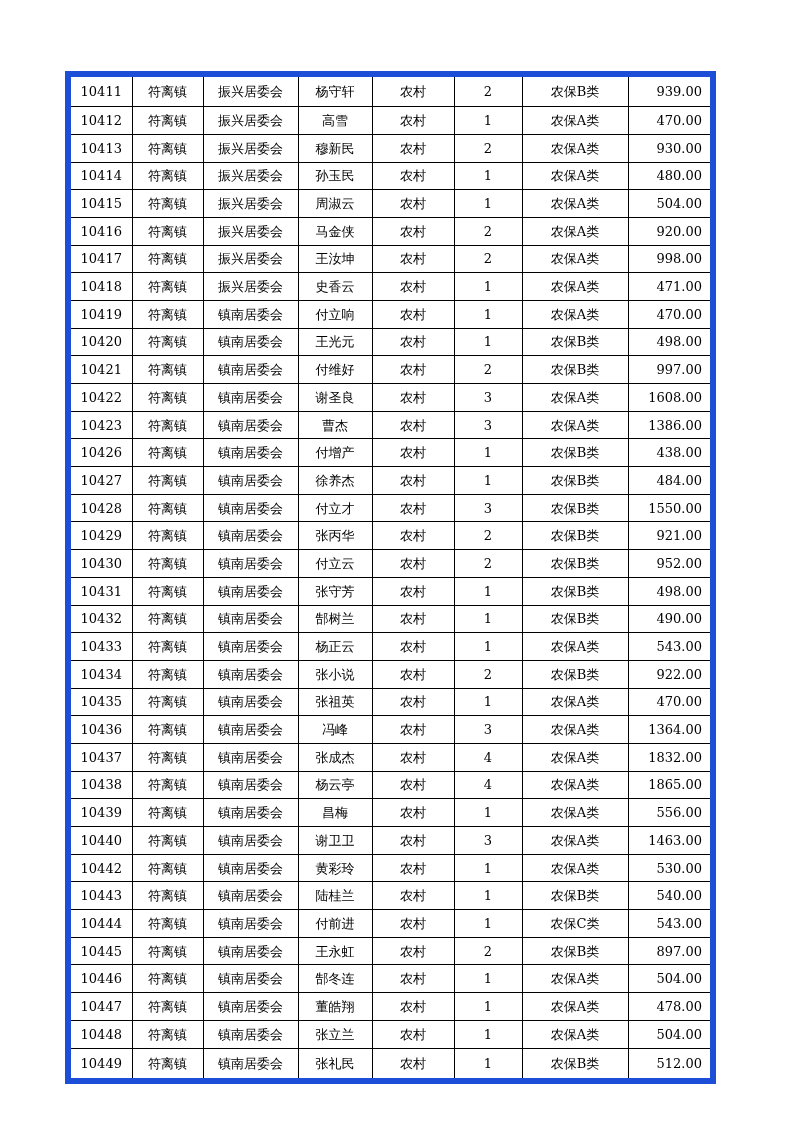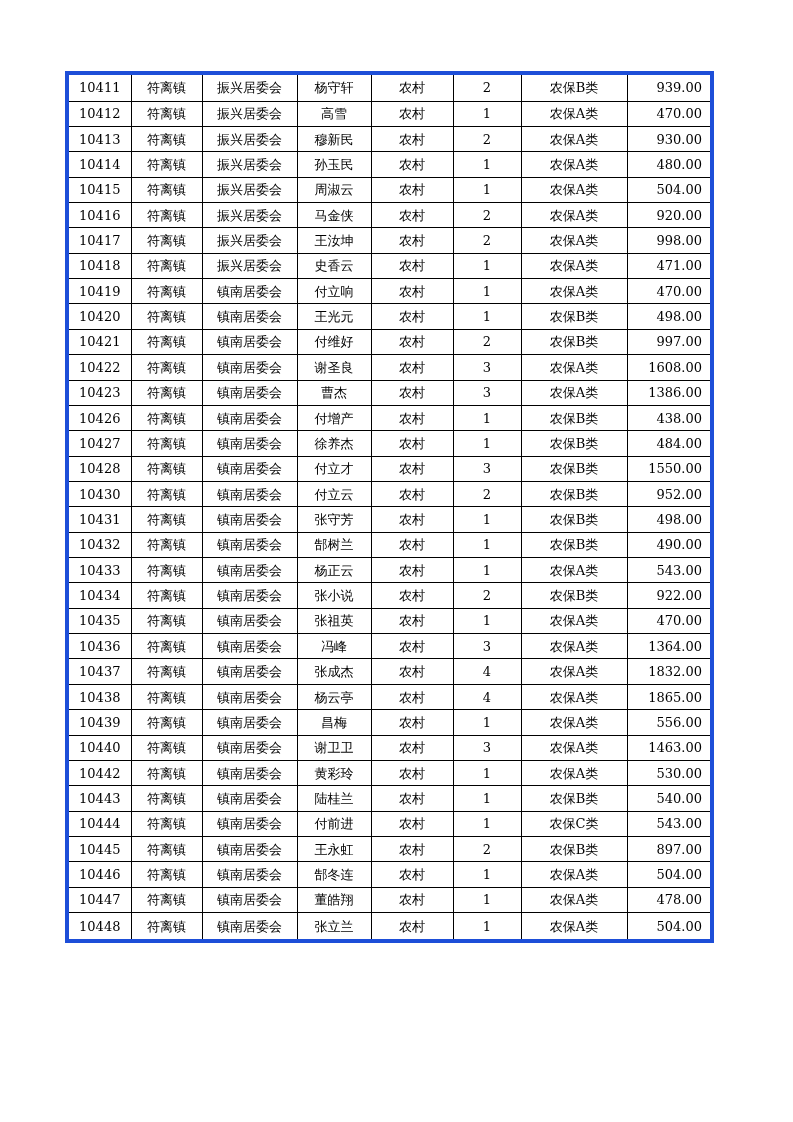--- a/index.html
+++ b/index.html
@@ -14,24 +14,24 @@
     background: #ffffff;
     overflow: hidden;
     font-family: "DejaVu Serif", "Liberation Serif", serif;
     color: #000000;
   }
   table.data-table {
     position: absolute;
     left: 65px;
     top: 71px;
     width: 645px;
-    height: 872px;
+    height: 1013px;
     border-collapse: collapse;
     table-layout: fixed;
-    border: 4px solid #1d4ed8;
+    border: 6px solid #1d4ed8;
   }
   table.data-table td {
     border: 1px solid #000000;
     text-align: center;
     vertical-align: middle;
     font-size: 13px;
     line-height: 1;
     color: #000000;
     padding: 0;
     white-space: nowrap;
@@ -212,20 +212,30 @@
           <td>10428</td>
           <td>符离镇</td>
           <td>镇南居委会</td>
           <td>付立才</td>
           <td>农村</td>
           <td>3</td>
           <td>农保B类</td>
           <td class="amount">1550.00</td>
         </tr>
         <tr>
+          <td>10429</td>
+          <td>符离镇</td>
+          <td>镇南居委会</td>
+          <td>张丙华</td>
+          <td>农村</td>
+          <td>2</td>
+          <td>农保B类</td>
+          <td class="amount">921.00</td>
+        </tr>
+        <tr>
           <td>10430</td>
           <td>符离镇</td>
           <td>镇南居委会</td>
           <td>付立云</td>
           <td>农村</td>
           <td>2</td>
           <td>农保B类</td>
           <td class="amount">952.00</td>
         </tr>
         <tr>
@@ -390,16 +400,26 @@
         </tr>
         <tr>
           <td>10448</td>
           <td>符离镇</td>
           <td>镇南居委会</td>
           <td>张立兰</td>
           <td>农村</td>
           <td>1</td>
           <td>农保A类</td>
           <td class="amount">504.00</td>
+        </tr>
+        <tr>
+          <td>10449</td>
+          <td>符离镇</td>
+          <td>镇南居委会</td>
+          <td>张礼民</td>
+          <td>农村</td>
+          <td>1</td>
+          <td>农保B类</td>
+          <td class="amount">512.00</td>
         </tr>
       </tbody>
   </table>
 </div>
 
 </body></html>

